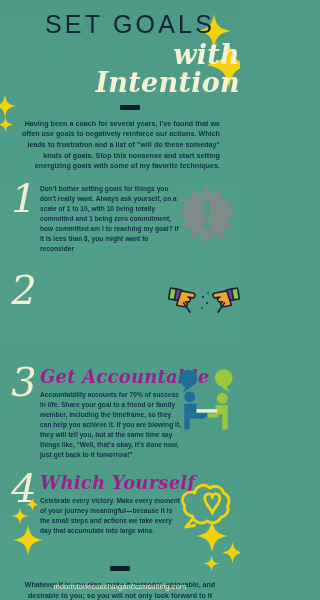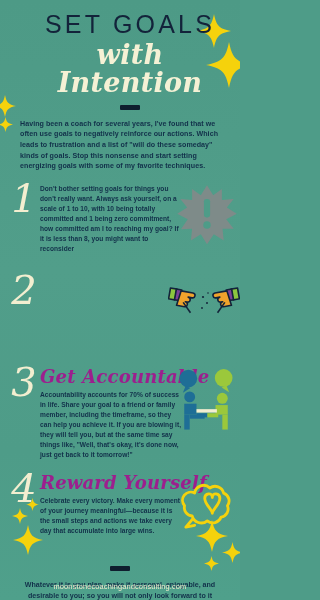--- a/index.html
+++ b/index.html
@@ -22,30 +22,31 @@
   .t-main{
     font-family:"Liberation Sans",sans-serif;
     font-weight:300;font-size:25px;letter-spacing:3.2px;
     color:#13233a;line-height:1;margin:0;
   }
   .t-script{
     font-family:"DejaVu Serif",serif;
     font-style:italic;font-weight:700;
     font-size:27px;color:#f5f1d5;line-height:1.05;margin:4px 0 0 0;
     letter-spacing:.3px;
+    text-align:right;
   }
   .divider{
     width:20px;height:5px;background:#0f1e2e;border-radius:1px;
     margin:7px auto 0 auto;
   }
 
   
   .intro{
     position:relative;z-index:3;
-    margin:9px 20px 0 20px;text-align:left;
+    margin:9px 20px 0 20px;text-align:right;
     font-size:7.1px;line-height:1.5;color:#12304a;font-weight:600;
     letter-spacing:.05px;
   }
 
   
   .step{position:relative;z-index:3;margin-top:12px;min-height:78px;}
   .num{
     position:absolute;left:9px;top:-6px;width:30px;text-align:center;
     font-family:"DejaVu Serif",serif;font-style:italic;font-weight:400;
     font-size:40px;color:#f3eed0;line-height:1;
@@ -219,21 +220,21 @@
     <div class="step-icon" style="top:4px;right:2px;">
       <svg width="64" height="58" viewBox="0 0 100 92">
         <g fill="none" stroke="#f5d20c" stroke-width="4.5" stroke-linecap="round" stroke-linejoin="round">
           <path d="M32 24 a14 14 0 0 1 24 -8 a14 14 0 0 1 22 8 a13 13 0 0 1 6 20 a13 13 0 0 1 -10 18 a14 14 0 0 1 -22 6 a15 15 0 0 1 -24 -8 a13 13 0 0 1 -12 -16 a13 13 0 0 1 16 -20 Z"></path>
           <path d="M28 66 l-10 12 l14 -3"></path>
           <path d="M48 32 c0 -8 12 -10 12 -1 c0 -9 12 -7 12 1 c0 10 -12 18 -12 24 c0 -6 -12 -14 -12 -24 Z"></path>
         </g>
       </svg>
     </div>
     <div class="step-body">
-      <div class="head">Reward Yourself</div>
+      <div class="head">Which Yourself</div>
       <div class="copy">Celebrate every victory. Make every moment of your journey meaningful—because it is the small steps and actions we take every day that accumulate into large wins.</div>
     </div>
   </div>
 
   <div class="close-div"></div>
   <p class="closing">Whatever it is you plan, make it personal, enjoyable, and desirable to you; so you will not only look forward to it when you have achieved your goal, but see it as something pleasant to aim for when you're struggling and need motivation.</p>
 
   <div class="footer">moonstonecoachingandconsulting.com</div>
 </div>
 

